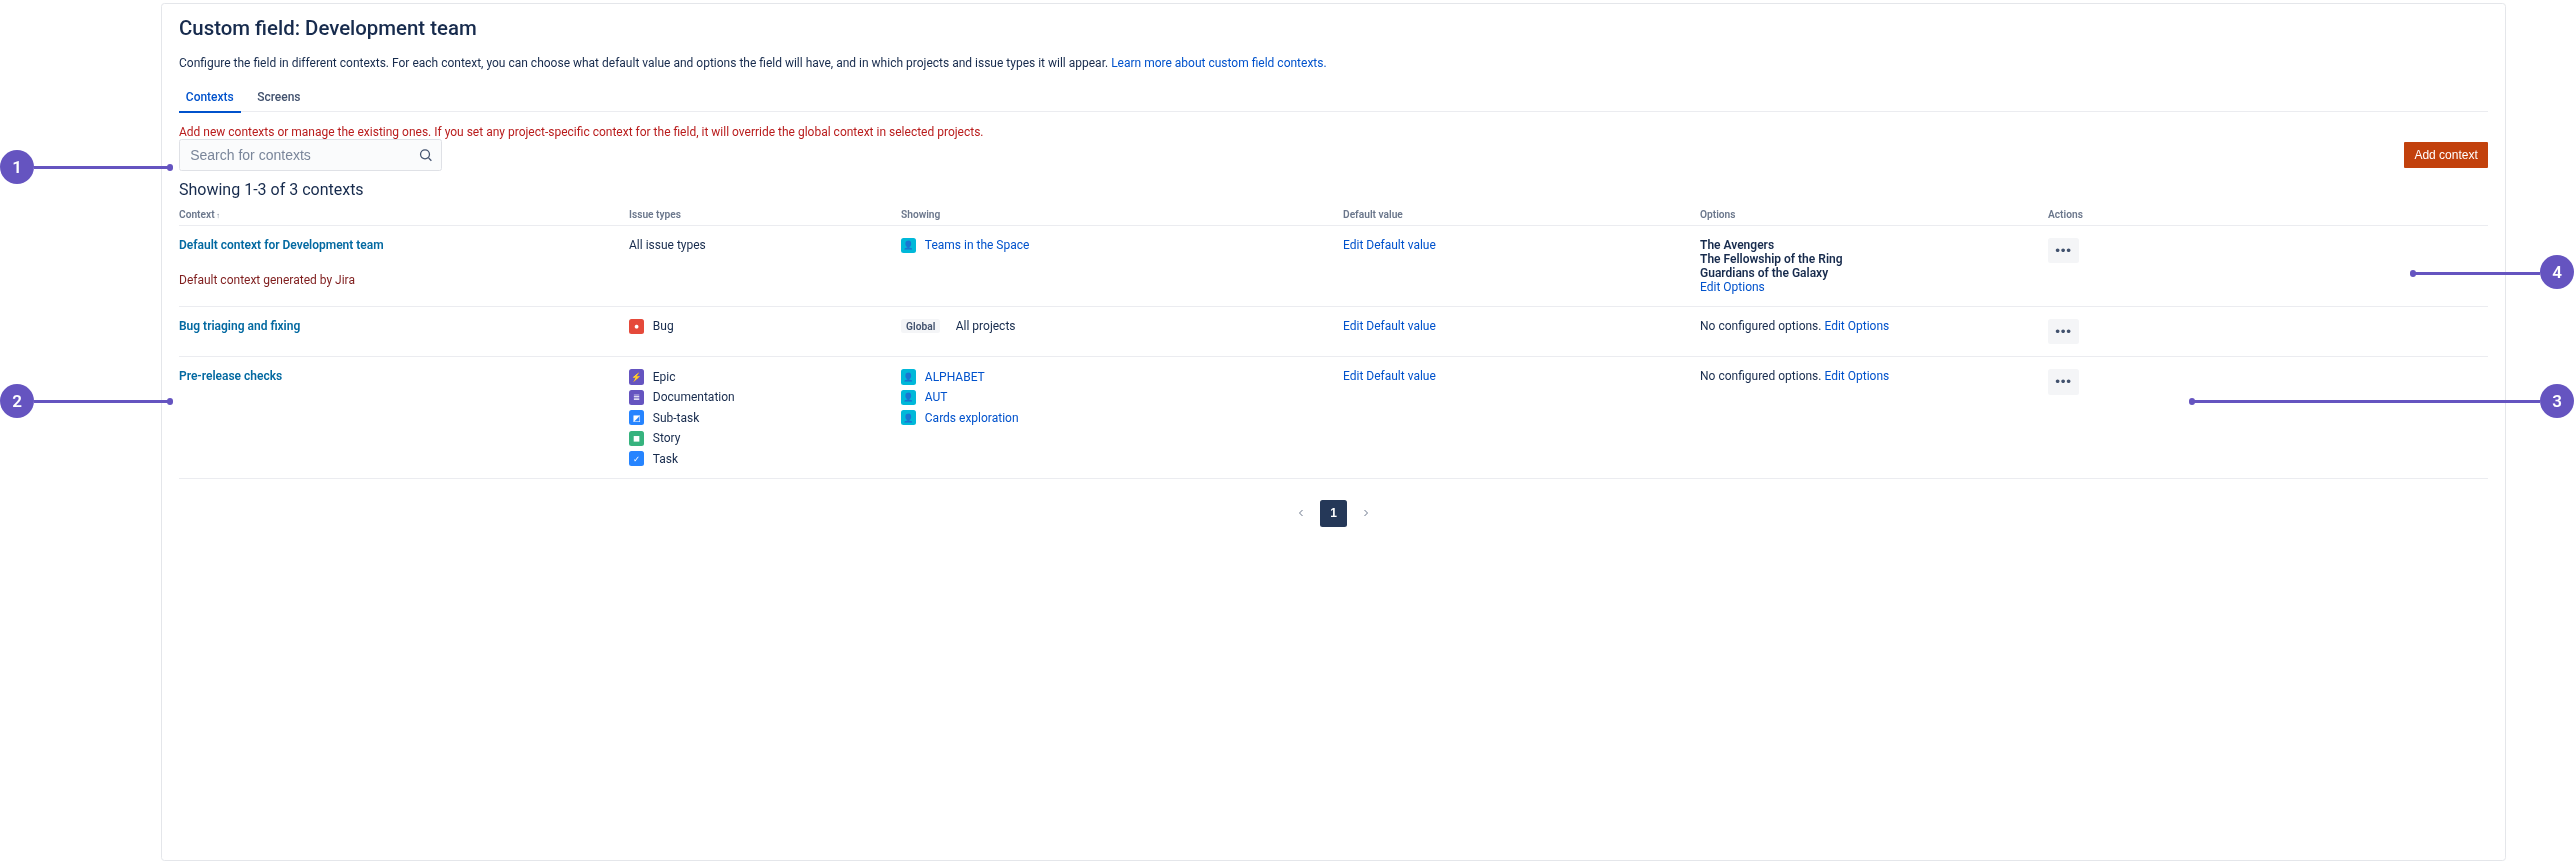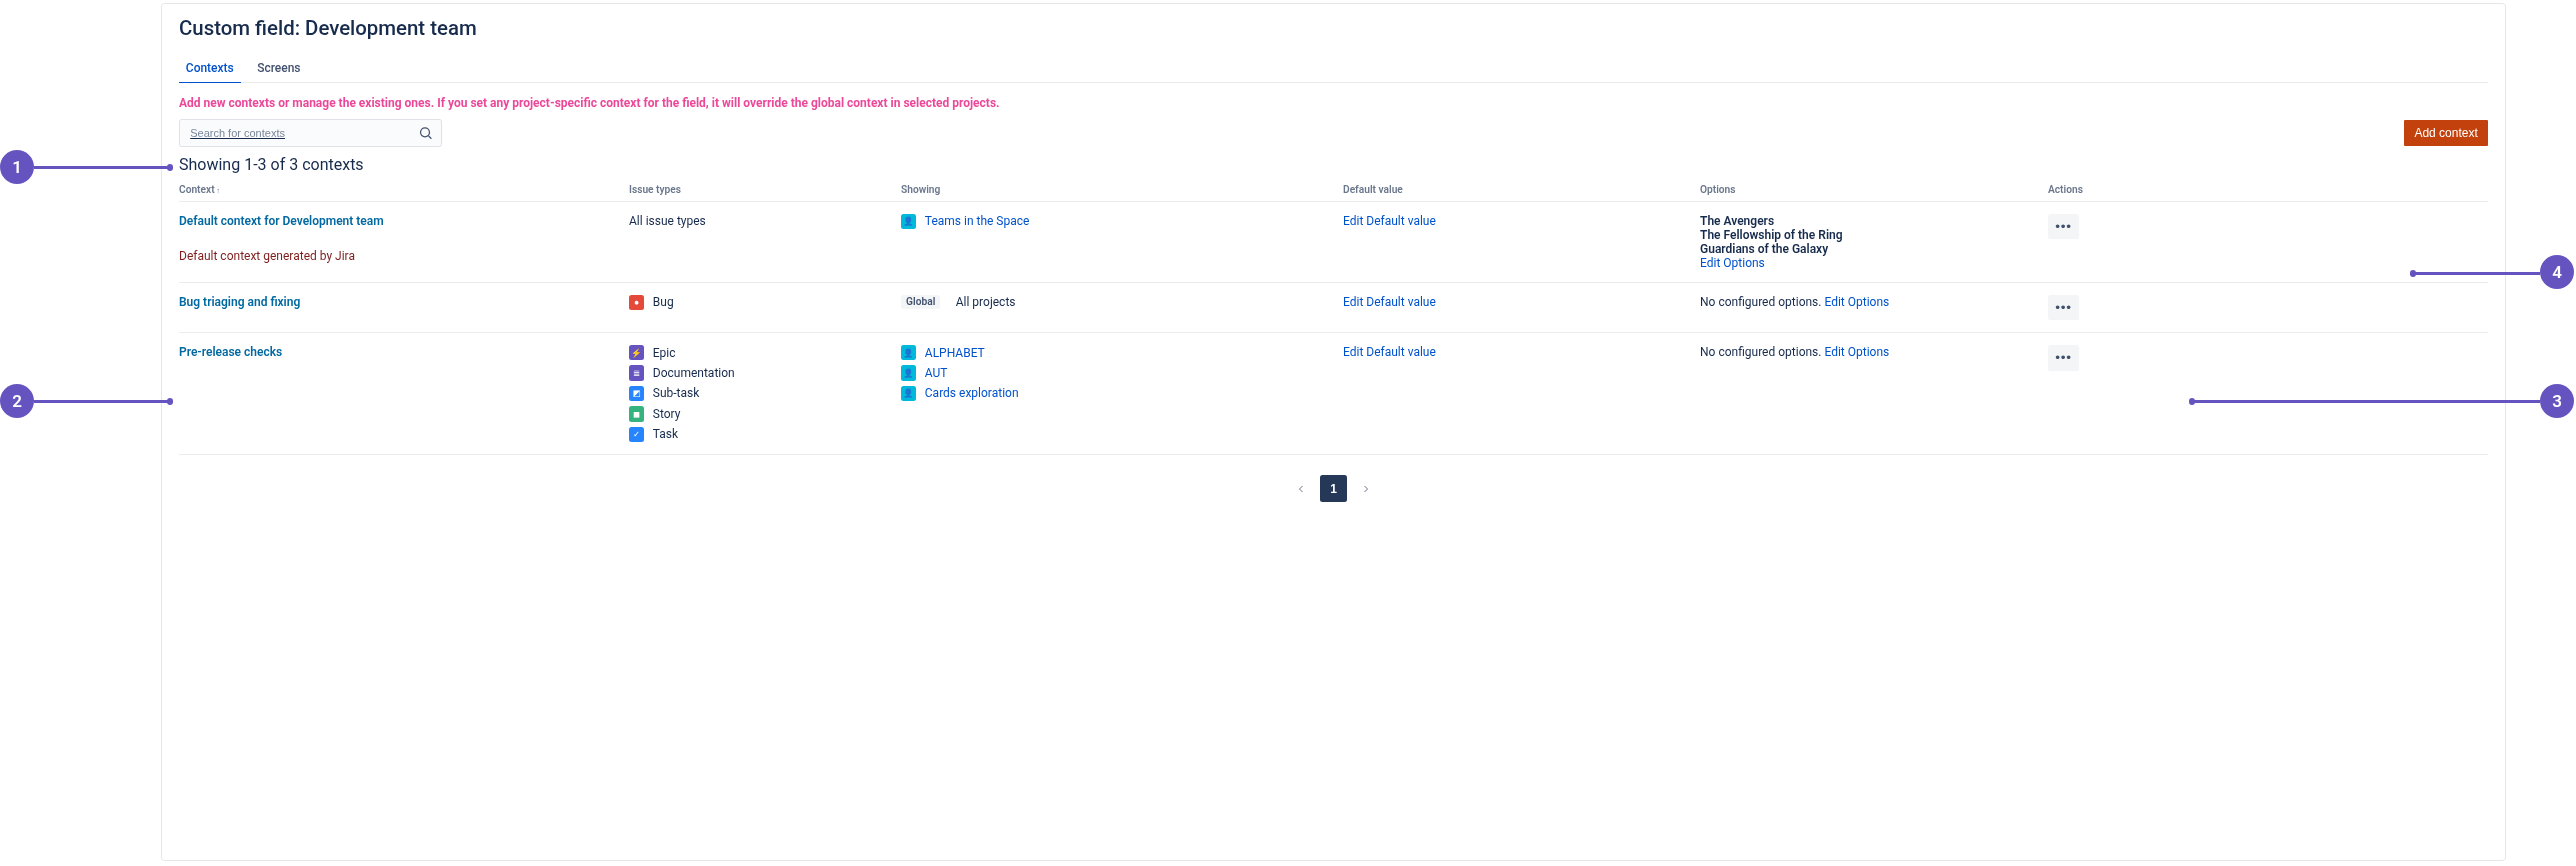--- a/index.html
+++ b/index.html
@@ -93,43 +93,41 @@
   .tab.active::after {
     content: '';
     position: absolute;
     left: 0; right: 0; bottom: -1.7px;
     height: 1.7px;
     background: #0052CC;
   }
 
   .sub-desc {
     font-size: 12px;
-    color: #ec4899;
-    margin-bottom: 9px;
-    font-weight: bold;
+    color: #b91c1c;
+    margin-bottom: 0;
   }
 
   .toolbar {
     display: flex;
     align-items: center;
     margin-bottom: 8.5px;
   }
   .search-wrap {
     position: relative;
     width: 263px;
   }
   .search-input {
     width: 100%;
     padding: 6.8px 31px 6.8px 10.2px;
     border: 1.7px solid #DFE1E6;
     border-radius: 2.5px;
-    font-size: 11px;
+    font-size: 14px;
     background: #FAFBFC;
     color: #172B4D;
-    text-decoration: underline;
   }
   .search-input::placeholder { color: #7A869A; }
   .search-icon-svg {
     position: absolute;
     right: 8.5px;
     top: 50%;
     transform: translateY(-50%);
     color: #42526E;
   }
   .add-btn {
@@ -267,20 +265,23 @@
 <div class="annotation-badge" style="left:2540px; top:255px;">
     <span>4</span>
   </div>
 <div class="annotation-line dot-left" style="left:2413px; top:272px; width:127px;"></div>
 
 <div class="page-container">
 
 
   <h1 class="page-title">Custom field: Development team</h1>
 
+  <p class="page-desc">
+    <span>Configure the field in different contexts. For each context, you can choose what default value and options the field will have, and in which projects and issue types it will appear. </span><a href="#" class="link">Learn more about custom field contexts.</a>
+  </p>
 
   <div class="tabs">
     <span class="tab active">Contexts</span>
     <span class="tab">Screens</span>
   </div>
 
   <p class="sub-desc">Add new contexts or manage the existing ones. If you set any project-specific context for the field, it will override the global context in selected projects.</p>
 
   <div class="toolbar">
     <div class="search-wrap">

